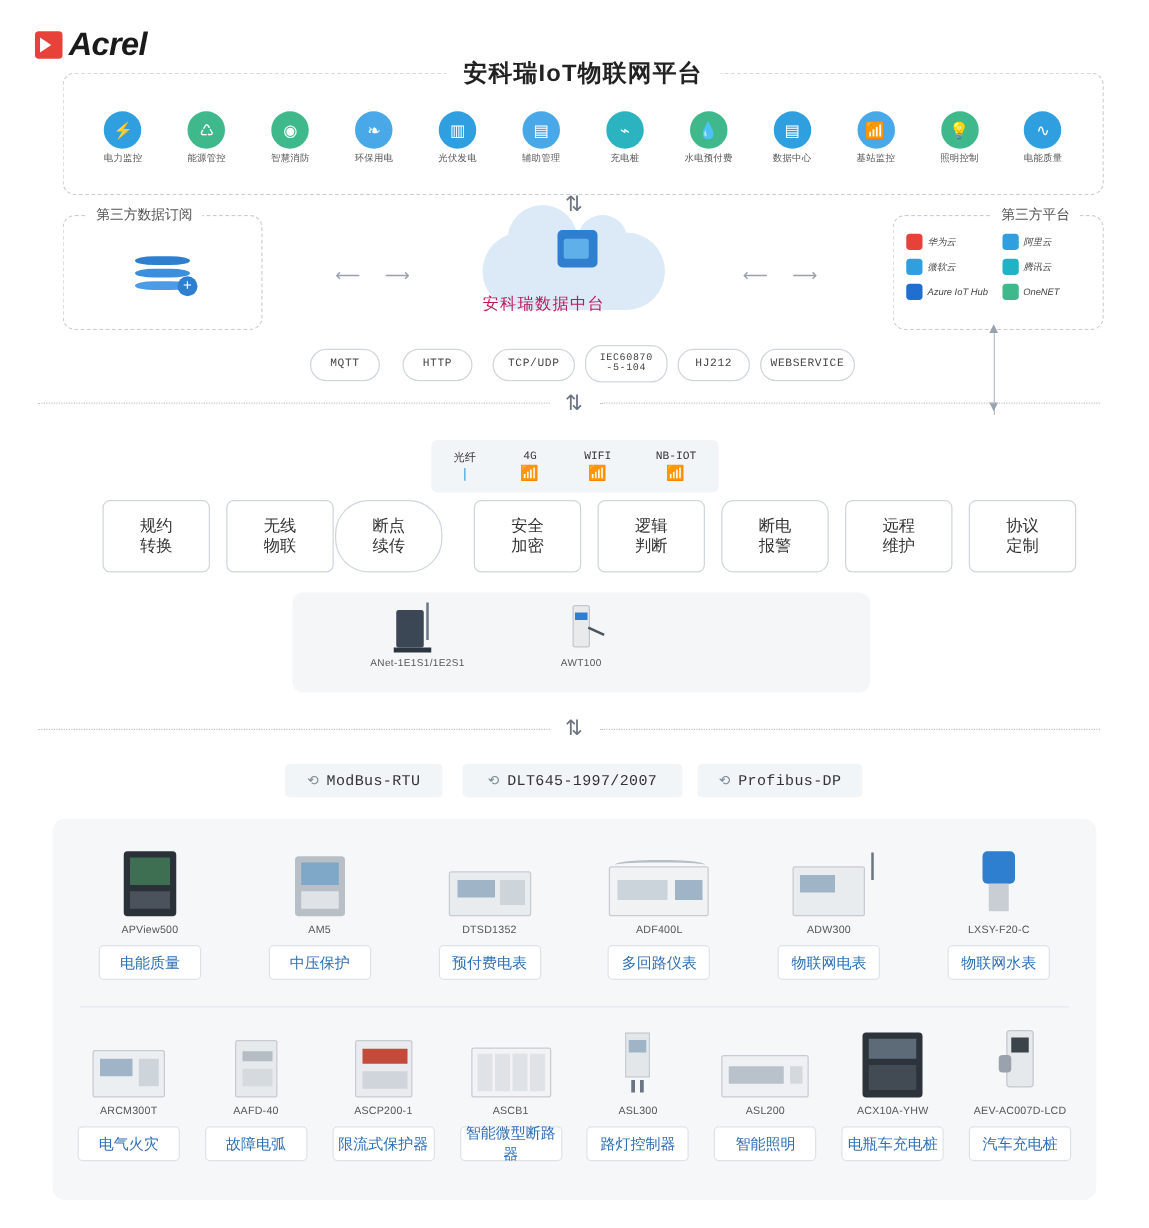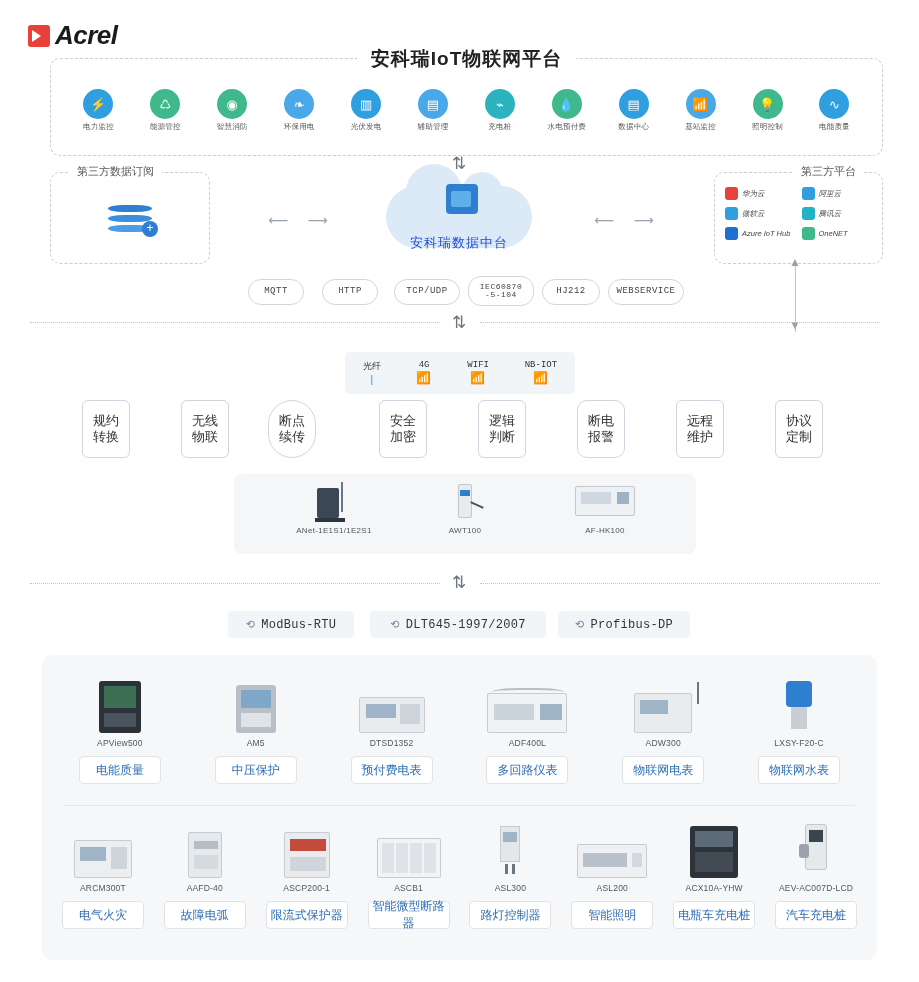--- a/index.html
+++ b/index.html
@@ -93,22 +93,22 @@
     content:""; position:absolute; background:#dceaf7; border-radius:50%;
   }
   .cloud:before{ width:56px; height:56px; left:20px; top:-22px; }
   .cloud:after{ width:40px; height:40px; left:76px; top:-14px; }
   .cloud-box {
     position:absolute; left:60px; top:-2px; width:32px; height:30px; z-index:3;
     background:#2f7fd0; border-radius:4px;
   }
   .cloud-box .front{ position:absolute; left:5px; top:7px; width:20px; height:16px; background:#5fb0ea; border-radius:2px; }
   .cloud-label {
-    position:absolute; left:0; top:234px; width:146px; text-align:center;
-    font-size:13px; color:#1d4ed8; letter-spacing:1px;
+    position:absolute; left:0; top:234px; width:146px; text-align:left;
+    font-size:13px; color:#be185d; letter-spacing:1px;
   }
   #cloud-wrap { position:absolute; left:386px; top:186px; width:146px; }
 
   
   .pill {
     position:absolute; border:1px solid #d2d6dc; background:#fff; border-radius:13px;
     height:26px; display:flex; align-items:center; justify-content:center;
     font-size:9px; color:#444; font-family:"Liberation Mono", monospace; letter-spacing:0.5px;
     text-align:center; line-height:1.05;
   }
@@ -117,21 +117,21 @@
   #netstrip {
     position:absolute; left:345px; top:352px; width:230px; height:42px;
     background:#f2f5f8; border-radius:5px; display:flex; align-items:center; justify-content:space-around;
   }
   .net-item { text-align:center; font-size:9px; color:#333; font-family:"Liberation Mono", monospace;}
   .net-wifi { font-size:12px; color:#2f9fe0; display:block; margin-top:1px;}
   .net-line { display:block; margin-top:1px; color:#2f9fe0; font-size:11px;}
 
   
   .feat {
-    position:absolute; width:48px; height:58px; border:1px solid #cfd6df; border-radius:6px;
+    position:absolute; width:86px; height:58px; border:1px solid #cfd6df; border-radius:6px;
     background:#fff; display:flex; flex-direction:column; align-items:center; justify-content:center;
     font-size:13px; color:#333; line-height:1.25;
   }
 
   
   #gateway { position:absolute; left:234px; top:474px; width:462px; height:80px; background:#f4f6f8; border-radius:8px; }
   .gw-item { position:absolute; text-align:center; width:120px; }
   .gw-cap { font-size:8px; color:#555; margin-top:4px; letter-spacing:0.3px;}
   .dev-ph { margin:0 auto; }
 
@@ -351,28 +351,20 @@
     <div class="gw-cap">ANet-1E1S1/1E2S1</div>
   </div>
   <div class="gw-item" style="left:171px; top:8px;">
     <div class="dev-ph" style="width:46px;height:40px;margin:0 auto;position:relative;">
       <div style="position:absolute;left:16px;top:2px;width:14px;height:34px;background:#e8eaec;border:1px solid #c3c8ce;border-radius:2px;"></div>
       <div style="position:absolute;left:18px;top:8px;width:10px;height:6px;background:#2f7fd0;"></div>
       <div style="position:absolute;left:28px;top:22px;width:14px;height:2px;background:#4a5560;transform:rotate(25deg);"></div>
     </div>
     <div class="gw-cap">AWT100</div>
   </div>
-  <div class="gw-item" style="left:311px; top:8px;">
-    <div class="dev-ph" style="width:64px;height:40px;margin:0 auto;position:relative;">
-      <div style="position:absolute;left:2px;top:4px;width:60px;height:30px;background:#eef1f4;border:1px solid #c3c8ce;border-radius:2px;"></div>
-      <div style="position:absolute;left:8px;top:10px;width:30px;height:12px;background:#cfd8e0;"></div>
-      <div style="position:absolute;left:44px;top:10px;width:12px;height:12px;background:#9fb2c4;"></div>
-    </div>
-    <div class="gw-cap">AF-HK100</div>
-  </div>
 </div>
 
 <div class="dotline" style="left:30px; top:583px; width:410px;"></div>
 <div class="dotline" style="left:480px; top:583px; width:400px;"></div>
 <div class="updown" style="left:452px; top:574px;">⇅</div>
 
 <div class="bus" style="left:228px; top:611px; width:126px;">
   <span class="lk">⟲</span>
   <span>ModBus-RTU</span>
 </div>

